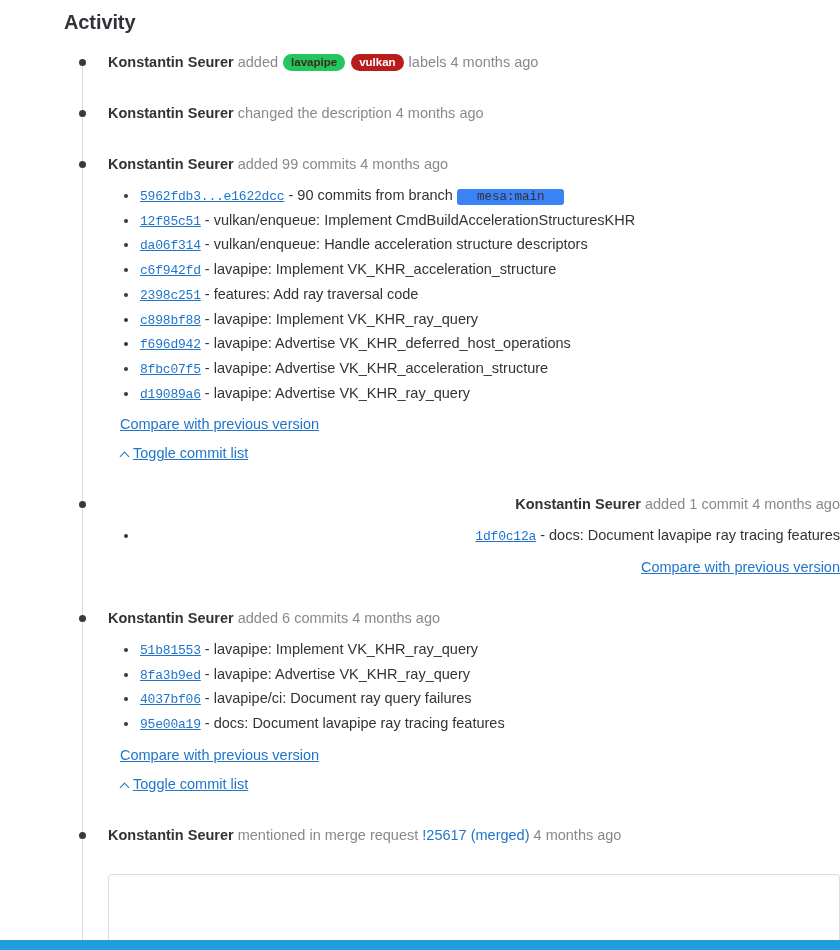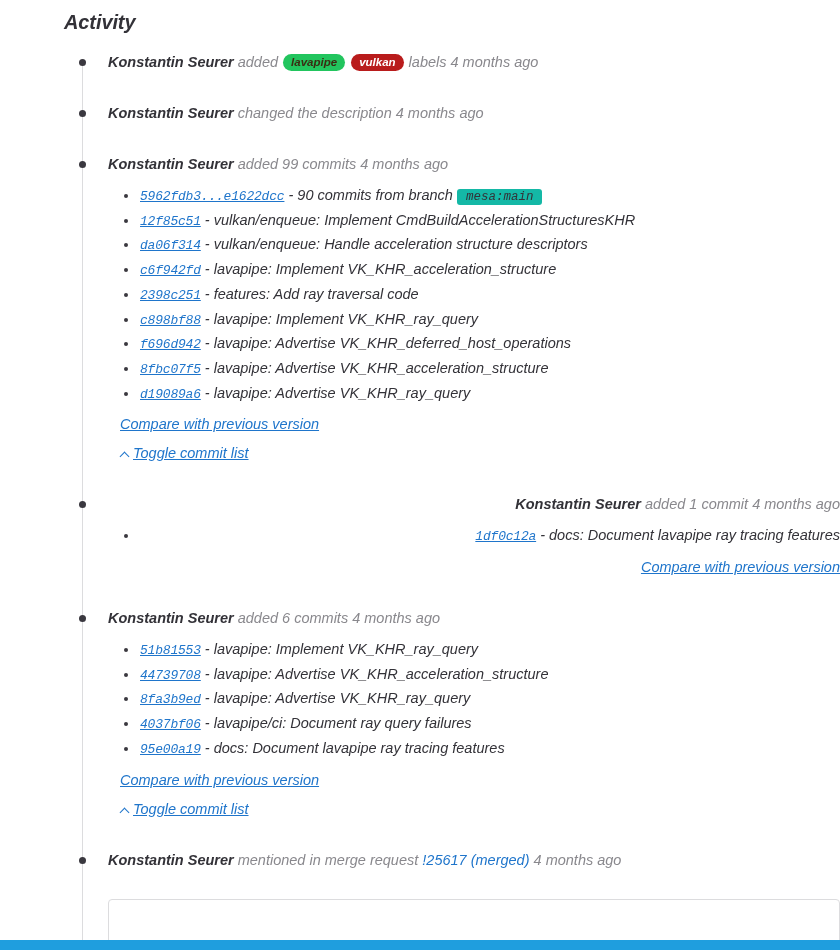--- a/index.html
+++ b/index.html
@@ -4,21 +4,21 @@
 <style>
   * { box-sizing: border-box; }
   html, body {
     margin: 0; padding: 0;
     width: 840px; height: 950px;
     background: #ffffff;
     font-family: "Liberation Sans", sans-serif;
     color: #333238;
     overflow: hidden;
   }
-  .page { position: relative; width: 840px; height: 950px; font-style: italic; }
+  .page { position: relative; width: 840px; height: 950px; }
 
   
   .activity-title {
     position: absolute;
     left: 64px; top: 11px;
     font-size: 20px;
     font-weight: bold;
     color: #333238;
     letter-spacing: -0.1px;
   }
@@ -98,23 +98,23 @@
   .sha {
     font-family: "Liberation Mono", monospace;
     font-size: 13px;
     color: #1f75cb;
     letter-spacing: -0.2px;
   }
   .cmsg { color: #333238; }
   code.branch {
     font-family: "Liberation Mono", monospace;
     font-size: 12.5px;
-    background: #14b8a6;
+    background: #3b82f6;
     border-radius: 3px;
-    padding: 1px 9px;
+    padding: 1px 20px;
     color: #333238;
   }
 
   .link {
     color: #1f75cb;
     text-decoration: none;
     font-size: 14.5px;
   }
   .compare-link {
     display: block;
@@ -257,23 +257,20 @@
       <span class="dot"></span>
       <div class="note-header">
         <span class="author">Konstantin Seurer</span>
         <span class="txt">added 6 commits 4 months ago</span>
       </div>
       <ul class="commit-list">
         <li>
           <a class="sha" href="#">51b81553</a><span class="cmsg"> - </span><span class="cmsg">lavapipe: Implement VK_KHR_ray_query</span>
         </li>
         <li>
-          <a class="sha" href="#">44739708</a><span class="cmsg"> - </span><span class="cmsg">lavapipe: Advertise VK_KHR_acceleration_structure</span>
-        </li>
-        <li>
           <a class="sha" href="#">8fa3b9ed</a><span class="cmsg"> - </span><span class="cmsg">lavapipe: Advertise VK_KHR_ray_query</span>
         </li>
         <li>
           <a class="sha" href="#">4037bf06</a><span class="cmsg"> - </span><span class="cmsg">lavapipe/ci: Document ray query failures</span>
         </li>
         <li>
           <a class="sha" href="#">95e00a19</a><span class="cmsg"> - </span><span class="cmsg">docs: Document lavapipe ray tracing features</span>
         </li>
       </ul>
       <a class="compare-link" href="#">Compare with previous version</a>

